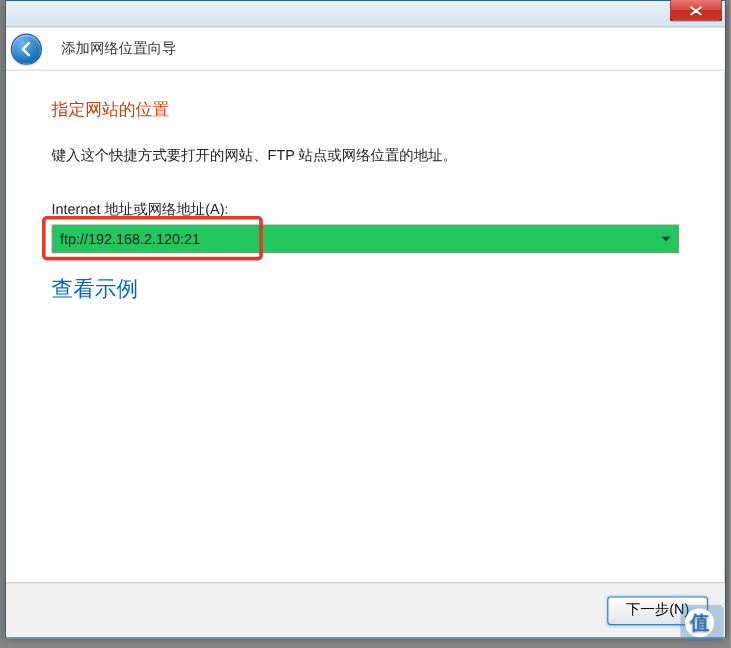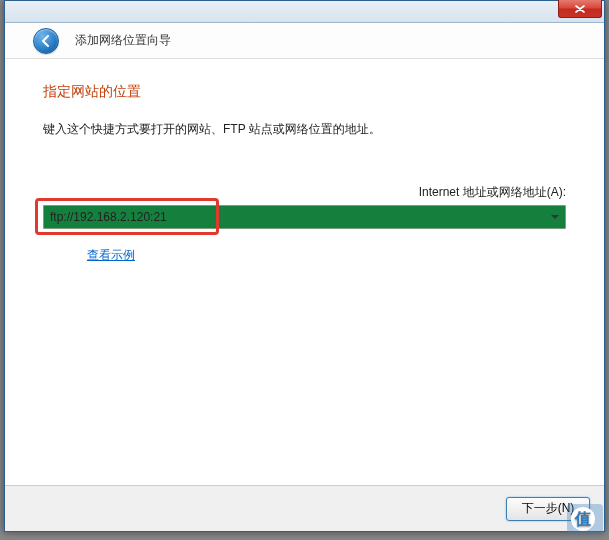--- a/index.html
+++ b/index.html
@@ -46,21 +46,21 @@
     font-size: 10px;
     cursor: pointer;
   }
   .close-btn svg { display:block; }
   
   .header {
     height: 36px;
     display: flex;
     align-items: center;
     gap: 16px;
-    padding-left: 28px;
+    padding-left: 4px;
     border-bottom: 1px solid #ddd;
     background: #fdfdfe;
   }
   .back-btn {
     width: 26px; height: 26px;
     border-radius: 50%;
     background: radial-gradient(circle at 35% 30%, #6db7f1, #1b6fb8 70%);
     border: 1px solid #1b5f9e;
     display: flex; align-items: center; justify-content: center;
     cursor: pointer;
@@ -77,42 +77,41 @@
     position: relative;
   }
   .heading {
     color: #c2410c;
     font-size: 14px;
     margin-bottom: 20px;
   }
   .instruction {
     font-size: 12px;
     color: #222;
-    margin-bottom: 46px;
+    margin-bottom: 28px;
   }
   .field-label {
     font-size: 12px;
     color: #222;
     margin-bottom: 4px;
-    text-align: right;
   }
   .field-row {
     display: flex;
     gap: 12px;
     align-items: center;
     margin-bottom: 18px;
   }
   .addr-wrap {
     position: relative;
     flex: 1;
   }
   .addr-input {
     width: 100%;
     height: 24px;
-    background: #15803d;
+    background: #22c55e;
     border: 1px solid #7a9e7a;
     border-radius: 1px;
     font-size: 12px;
     padding: 0 22px 0 6px;
     color: #222;
   }
   .addr-dd {
     position: absolute;
     right: 4px; top: 4px;
     width: 14px; height: 16px;
@@ -132,24 +131,22 @@
     padding: 0 10px;
     background: linear-gradient(to bottom, #fdfdfd, #e6e6e6);
     border: 1px solid #8a8a8a;
     border-radius: 3px;
     font-size: 12px;
     cursor: pointer;
     min-width: 76px;
   }
   .example-link {
     color: #0066cc;
-    text-decoration: underline;
-    cursor: pointer;
-    font-size: 12px;
-    margin-left: 44px;
+    cursor: pointer;
+    font-size: 18px;
   }
   
   .footer {
     height: 46px;
     border-top: 1px solid #ccc;
     background: #f0f0f0;
     display: flex;
     justify-content: flex-end;
     align-items: center;
     gap: 8px;

